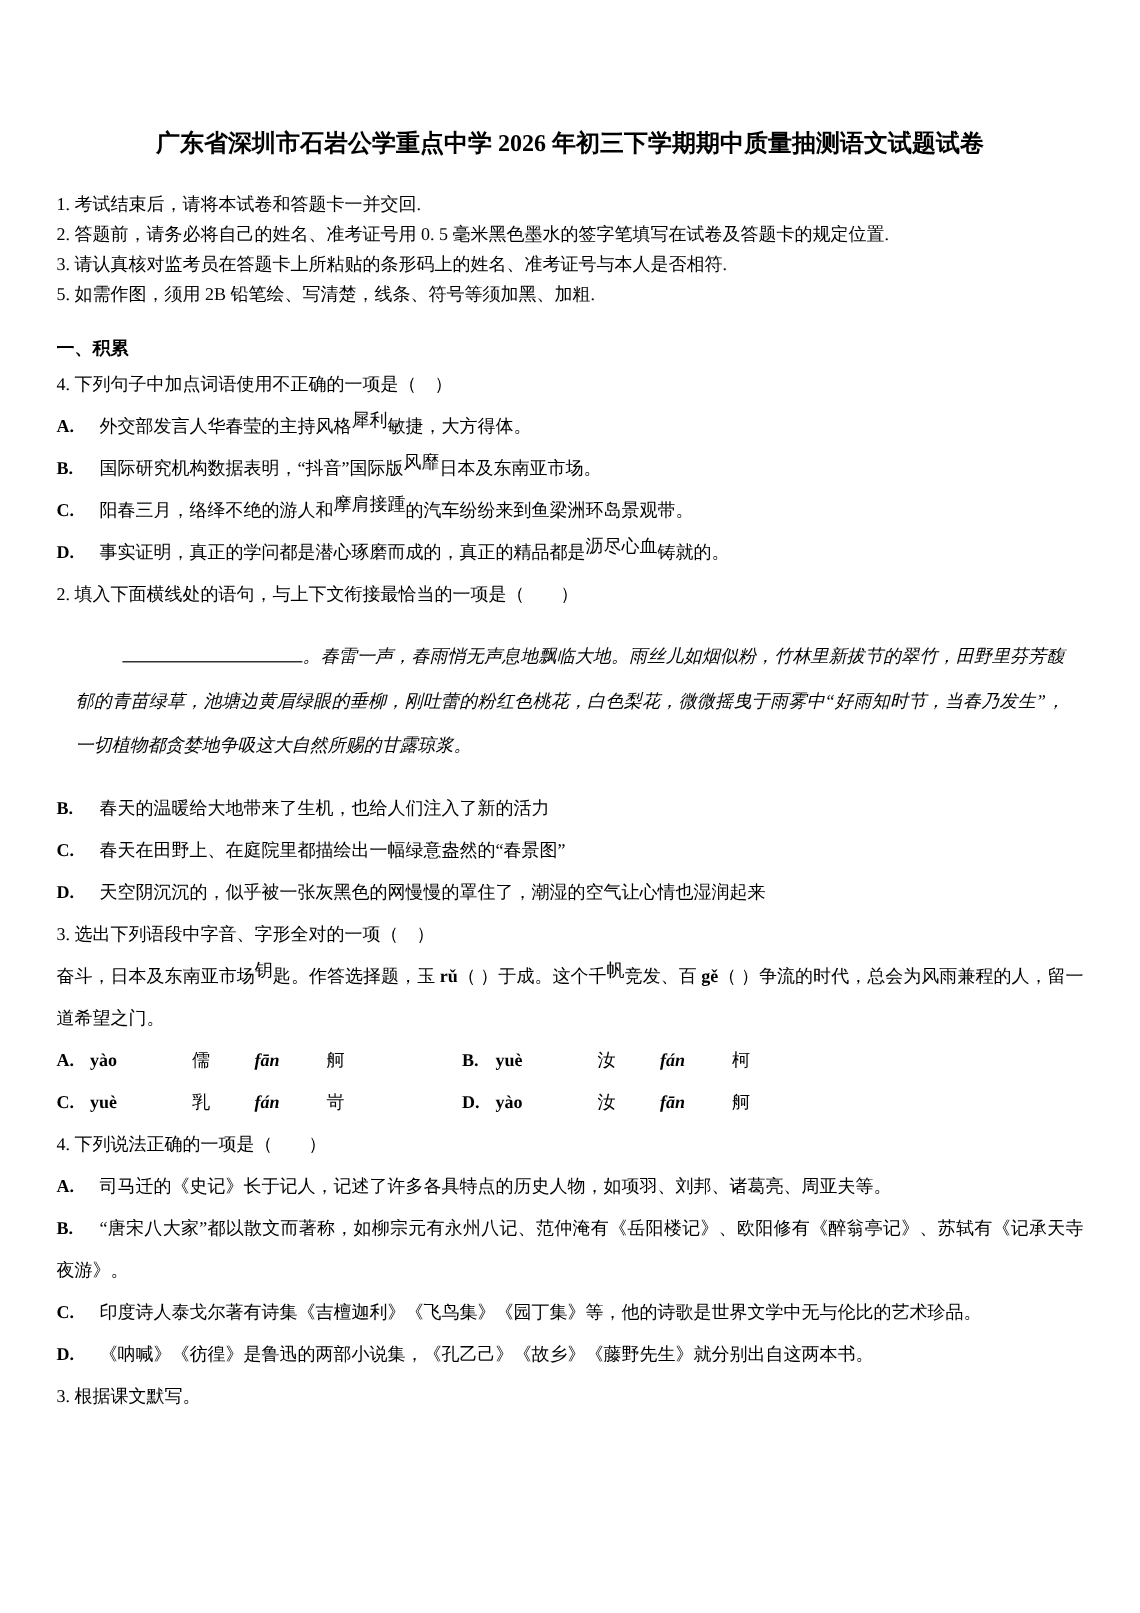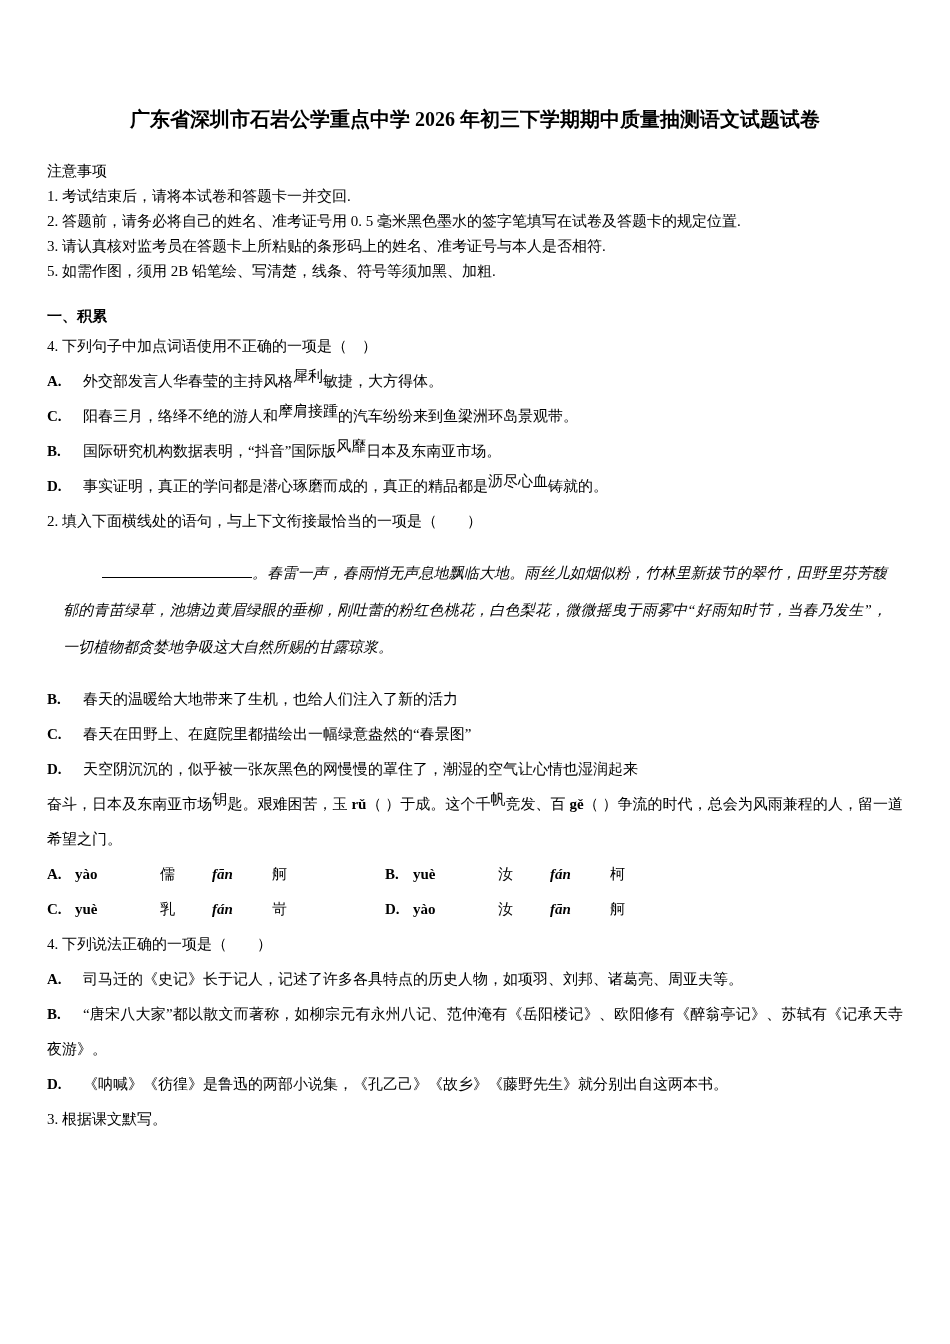--- a/index.html
+++ b/index.html
@@ -30,47 +30,47 @@
   .c4{width:60px;}
 </style>
 </head>
 <body>
 
 <div class="page">
 
   <h1 class="title">广东省深圳市石岩公学重点中学 2026 年初三下学期期中质量抽测语文试题试卷</h1>
 
   <section class="notice">
-    <div class="nline">注意事项</div>
     <div class="nline">1. 考试结束后，请将本试卷和答题卡一并交回.</div>
     <div class="nline">2. 答题前，请务必将自己的姓名、准考证号用 0. 5 毫米黑色墨水的签字笔填写在试卷及答题卡的规定位置.</div>
     <div class="nline">3. 请认真核对监考员在答题卡上所粘贴的条形码上的姓名、准考证号与本人是否相符.</div>
     <div class="nline">5. 如需作图，须用 2B 铅笔绘、写清楚，线条、符号等须加黑、加粗.</div>
   </section>
 
   <div class="sec-head">一、积累</div>
 
   <div>
     <div class="line">4. 下列句子中加点词语使用不正确的一项是（　）</div>
     <div class="line"><span class="lab">A.</span><span>外交部发言人华春莹的主持风格</span><span class="raised">犀利</span><span>敏捷，大方得体。</span></div>
+    <div class="line"><span class="lab">B.</span><span>国际研究机构数据表明，“抖音”国际版</span><span class="raised">风靡</span><span>日本及东南亚市场。</span></div>
     <div class="line"><span class="lab">C.</span><span>阳春三月，络绎不绝的游人和</span><span class="raised">摩肩接踵</span><span>的汽车纷纷来到鱼梁洲环岛景观带。</span></div>
-    <div class="line"><span class="lab">B.</span><span>国际研究机构数据表明，“抖音”国际版</span><span class="raised">风靡</span><span>日本及东南亚市场。</span></div>
     <div class="line"><span class="lab">D.</span><span>事实证明，真正的学问都是潜心琢磨而成的，真正的精品都是</span><span class="raised">沥尽心血</span><span>铸就的。</span></div>
   </div>
 
   <div>
     <div class="line">2. 填入下面横线处的语句，与上下文衔接最恰当的一项是（　　）</div>
     <p class="kai"><span class="blank"></span><span>。春雷一声，春雨悄无声息地飘临大地。雨丝儿如烟似粉，竹林里新拔节的翠竹，田野里芬芳馥郁的青苗绿草，池塘边黄眉绿眼的垂柳，刚吐蕾的粉红色桃花，白色梨花，微微摇曳于雨雾中“好雨知时节，当春乃发生”，一切植物都贪婪地争吸这大自然所赐的甘露琼浆。</span></p>
     <div class="line"><span class="lab">B.</span><span>春天的温暖给大地带来了生机，也给人们注入了新的活力</span></div>
     <div class="line"><span class="lab">C.</span><span>春天在田野上、在庭院里都描绘出一幅绿意盎然的“春景图”</span></div>
     <div class="line"><span class="lab">D.</span><span>天空阴沉沉的，似乎被一张灰黑色的网慢慢的罩住了，潮湿的空气让心情也湿润起来</span></div>
   </div>
 
   <div>
-    <p class="q3p"><span>奋斗，日本及东南亚市场</span><span class="raised">钥</span><span>匙。艰难困苦，玉 </span><span class="py">rǔ</span><span>（ ）于成。这个千</span><span class="raised">帆</span><span>竞发、百 </span><span class="py">gě</span><span>（ ）争流的时代，总会为风雨兼程的人，留一道希望之门。</span></p>
+    <div class="line">3. 选出下列语段中字音、字形全对的一项（　）</div>
+    <p class="q3p"><span>奋斗，日本及东南亚市场</span><span class="raised">钥</span><span>匙。作答选择题，玉 </span><span class="py">rǔ</span><span>（ ）于成。这个千</span><span class="raised">帆</span><span>竞发、百 </span><span class="py">gě</span><span>（ ）争流的时代，总会为风雨兼程的人，留一道希望之门。</span></p>
 
     <div class="prow">
       <div class="popt left">
         <span class="lab plab">A.</span>
         <span class="pcell c1 py">yào</span>
         <span class="pcell c2">儒</span>
         <span class="pcell c3 py">fān</span>
         <span class="pcell c4">舸</span>
       </div>
       <div class="popt">
@@ -97,18 +97,19 @@
         <span class="pcell c3 py">fān</span>
         <span class="pcell c4">舸</span>
       </div>
     </div>
   </div>
 
   <div>
     <div class="line">4. 下列说法正确的一项是（　　）</div>
     <div class="line"><span class="lab">A.</span><span>司马迁的《史记》长于记人，记述了许多各具特点的历史人物，如项羽、刘邦、诸葛亮、周亚夫等。</span></div>
     <div class="line"><span class="lab">B.</span><span>“唐宋八大家”都以散文而著称，如柳宗元有永州八记、范仲淹有《岳阳楼记》、欧阳修有《醉翁亭记》、苏轼有《记承天寺夜游》。</span></div>
+    <div class="line"><span class="lab">C.</span><span>印度诗人泰戈尔著有诗集《吉檀迦利》《飞鸟集》《园丁集》等，他的诗歌是世界文学中无与伦比的艺术珍品。</span></div>
     <div class="line"><span class="lab">D.</span><span>《呐喊》《彷徨》是鲁迅的两部小说集，《孔乙己》《故乡》《藤野先生》就分别出自这两本书。</span></div>
   </div>
 
   <div class="line">3. 根据课文默写。</div>
 
 </div>
 
 </body></html>

